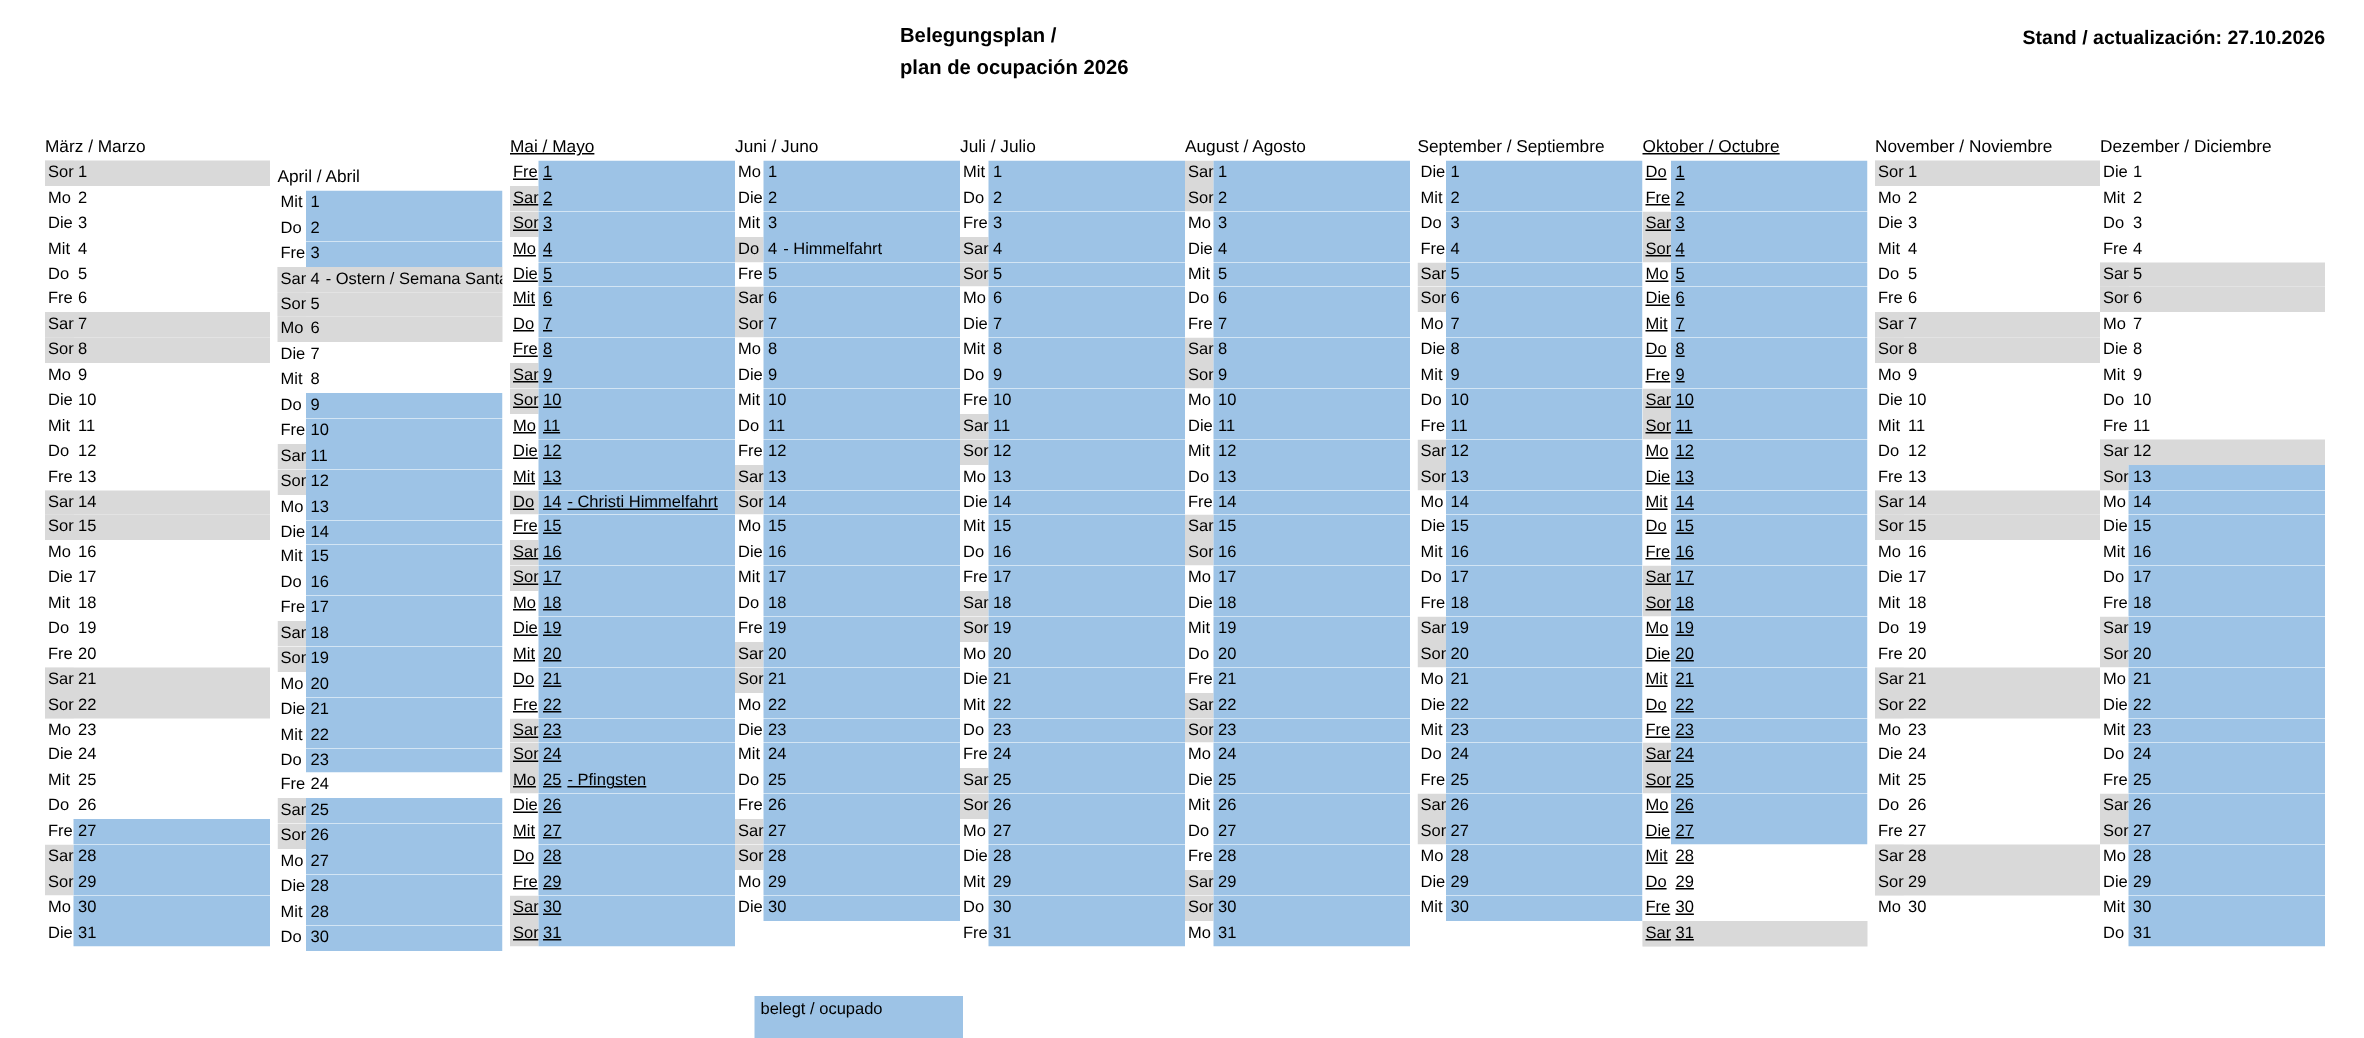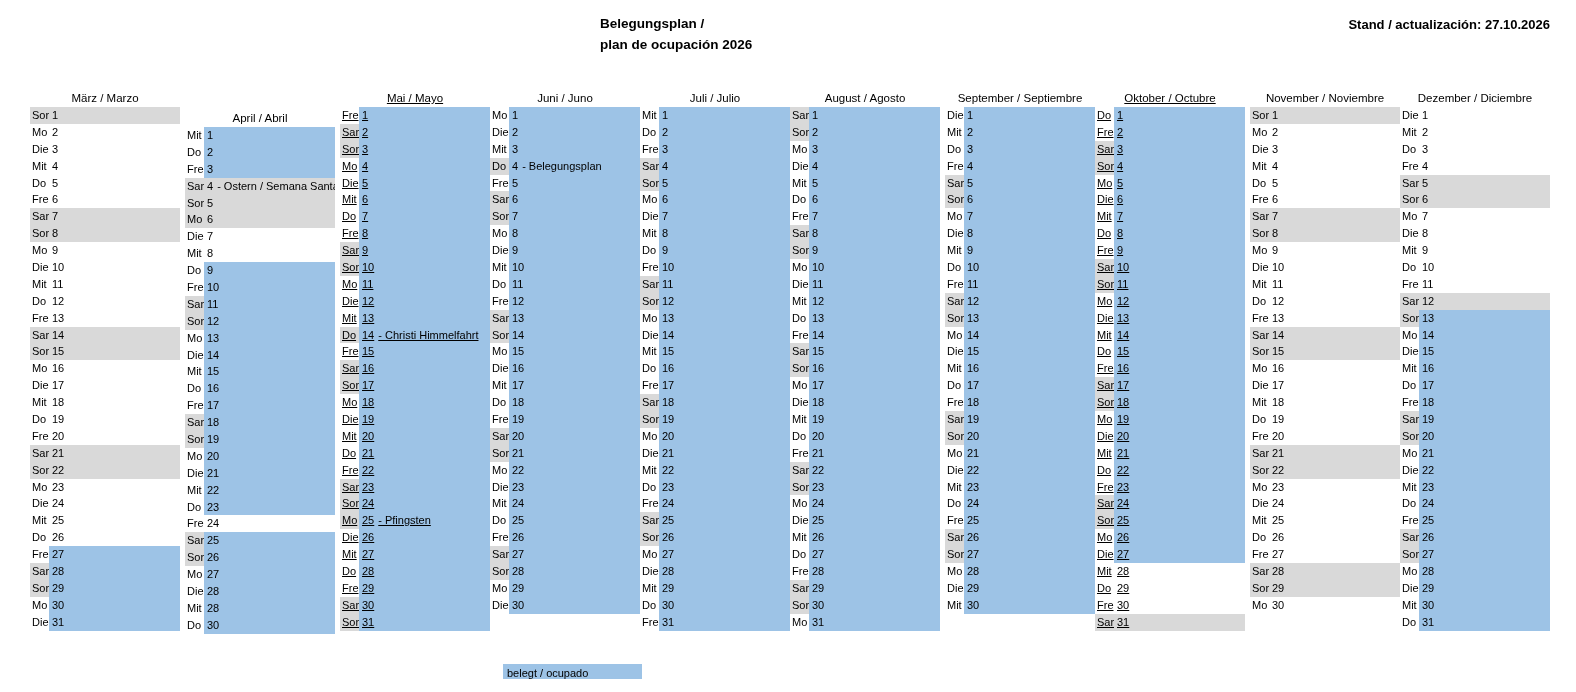--- a/index.html
+++ b/index.html
@@ -4,29 +4,29 @@
 <style>
   html,body{margin:0;padding:0;}
   body{
     width:1576px;height:692px;overflow:hidden;background:#ffffff;
     font-family:"Liberation Sans",sans-serif;color:#000;position:relative;
   }
   .title-block{position:absolute;left:600px;top:13px;width:400px;
     font-weight:bold;font-size:13.5px;line-height:21px;}
   .stand{position:absolute;right:26px;top:17px;font-weight:bold;font-size:13px;}
   .mcol{position:absolute;top:90px;width:150px;}
-  .mhead{height:17px;line-height:17px;text-align:center;font-size:11.5px;white-space:nowrap;}
+  .mhead{height:17px;line-height:17px;text-align:left;font-size:11.5px;white-space:nowrap;}
   .drow{display:flex;height:16.9px;line-height:16.9px;white-space:nowrap;overflow:hidden;font-size:11px;}
   .dw{flex:0 0 17px;width:17px;overflow:hidden;padding-left:2px;}
   .dmain{flex:1 1 auto;padding-left:3px;overflow:hidden;}
   .s-g{background:var(--gray);}
   .s-b .dmain{background:var(--blue);}
   .dw.wk{background:var(--gray);}
   .dnote{margin-left:4px;}
-  .legend{position:absolute;left:503px;top:664px;width:135px;height:15px;line-height:18px;
+  .legend{position:absolute;left:503px;top:664px;width:135px;height:28px;line-height:18px;
     padding-left:4px;background:var(--blue);font-size:11px;}
 </style>
 </head>
 <body style="--blue: #9DC3E6; --gray: #D9D9D9;">
 
 <div class="title-block">
   <div>Belegungsplan /</div>
   <div>plan de ocupación 2026</div>
 </div>
 
@@ -419,21 +419,21 @@
       <div class="drow s-b">
         <span class="dw">Die</span>
         <div class="dmain"><span class="dn">2</span></div>
       </div>
       <div class="drow s-b">
         <span class="dw">Mit</span>
         <div class="dmain"><span class="dn">3</span></div>
       </div>
       <div class="drow s-b">
         <span class="dw wk">Do</span>
-        <div class="dmain"><span class="dn">4</span><span class="dnote">- Belegungsplan</span></div>
+        <div class="dmain"><span class="dn">4</span><span class="dnote">- Himmelfahrt</span></div>
       </div>
       <div class="drow s-b">
         <span class="dw">Fre</span>
         <div class="dmain"><span class="dn">5</span></div>
       </div>
       <div class="drow s-b">
         <span class="dw wk">Sam</span>
         <div class="dmain"><span class="dn">6</span></div>
       </div>
       <div class="drow s-b">

